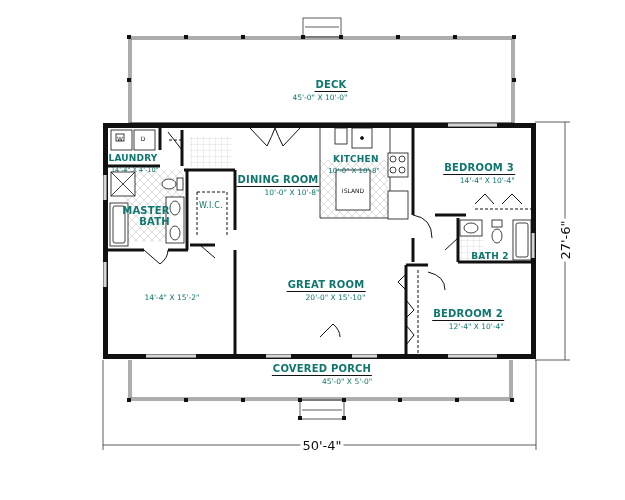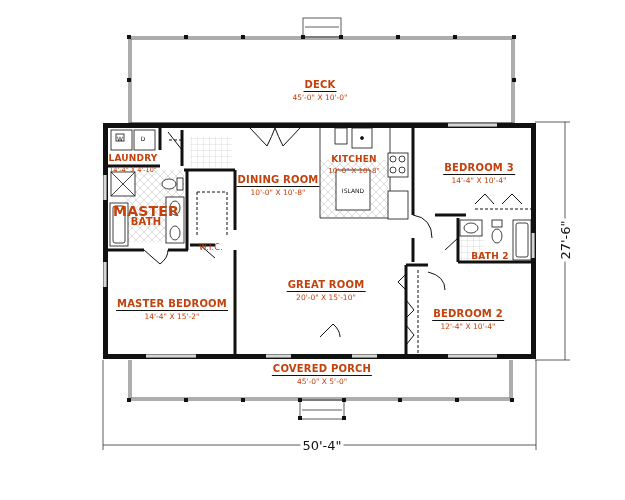--- a/index.html
+++ b/index.html
@@ -1,18 +1,18 @@
 <!DOCTYPE html>
 <html><head>
 <meta charset="utf-8">
 <style>
   html, body { margin:0; padding:0; background:#ffffff; }
   body { width:625px; height:500px; position:relative; overflow:hidden; font-family:"DejaVu Sans", sans-serif; }
   svg { position:absolute; left:0; top:0; }
-  .lbl { position:absolute; text-align:center; color:#c2410c; white-space:nowrap; transform:translateX(-50%); }
+  .lbl { position:absolute; text-align:right; color:#0f766e; white-space:nowrap; transform:translateX(-50%); }
   .lbl .name { font-family:"DejaVu Sans", sans-serif; font-weight:bold; font-size:10px; letter-spacing:0.2px; border-bottom:1px solid #111; padding:0 1px 1px; display:inline-block; line-height:10px; }
   .lbl .dim { font-family:"DejaVu Sans", sans-serif; font-size:7.5px; display:block; line-height:9px; margin-top:1px; }
   .small .name { font-size:9px; }
   .tiny { position:absolute; font-size:6px; color:#111; transform:translate(-50%,-50%); white-space:nowrap; }
   .overall { position:absolute; font-size:13px; color:#111; background:#fff; padding:0 2px; transform:translate(-50%,-50%); white-space:nowrap; }
   .overall.vert { transform:translate(-50%,-50%) rotate(-90deg); }
 </style>
 </head>
 <body>
 
@@ -201,25 +201,25 @@
 </div>
 
 <div class="lbl small" style="left:133px;top:146px;">
   <span class="name plain" style="border-bottom:none;">LAUNDRY</span>
   <span class="dim" style="font-size:6.5px;">14'-4" X 4'-10"</span>
 </div>
 <span class="tiny" style="left:120px;top:138px;">W</span>
 <span class="tiny" style="left:143px;top:138px;">D</span>
 
 <div class="lbl small" style="left:146px;top:206px;line-height:11px;">
-  <span class="name" style="border-bottom:none;display:block;font-size:14px;">MASTER</span>
+  <span class="name" style="border-bottom:none;display:block;font-size:10px;">MASTER</span>
   <span class="name" style="border-bottom:none;display:block;font-size:10px;">BATH</span>
 </div>
 
-<div class="lbl" style="left:211px;top:193px;margin-top:42px;">
+<div class="lbl" style="left:211px;top:193px;">
   <span class="name" style="border-bottom:none;font-size:8px;font-weight:normal;">W.I.C.</span>
 </div>
 
 <div class="lbl" style="left:278px;top:168px;">
   <span class="name">DINING ROOM</span>
   <span class="dim">10'-0" X 10'-8"</span>
 </div>
 
 <div class="lbl small" style="left:354px;top:147px;">
   <span class="name" style="border-bottom:none;">KITCHEN</span>
@@ -230,21 +230,20 @@
 <div class="lbl" style="left:479px;top:156px;">
   <span class="name">BEDROOM 3</span>
   <span class="dim">14'-4" X 10'-4"</span>
 </div>
 
 <div class="lbl small" style="left:490px;top:244px;">
   <span class="name" style="border-bottom:none;">BATH 2</span>
 </div>
 
 <div class="lbl" style="left:172px;top:292px;">
-  <span class="name">MASTER BEDROOM</span>
   <span class="dim">14'-4" X 15'-2"</span>
 </div>
 
 <div class="lbl" style="left:326px;top:273px;">
   <span class="name">GREAT ROOM</span>
   <span class="dim">20'-0" X 15'-10"</span>
 </div>
 
 <div class="lbl" style="left:468px;top:302px;">
   <span class="name">BEDROOM 2</span>

